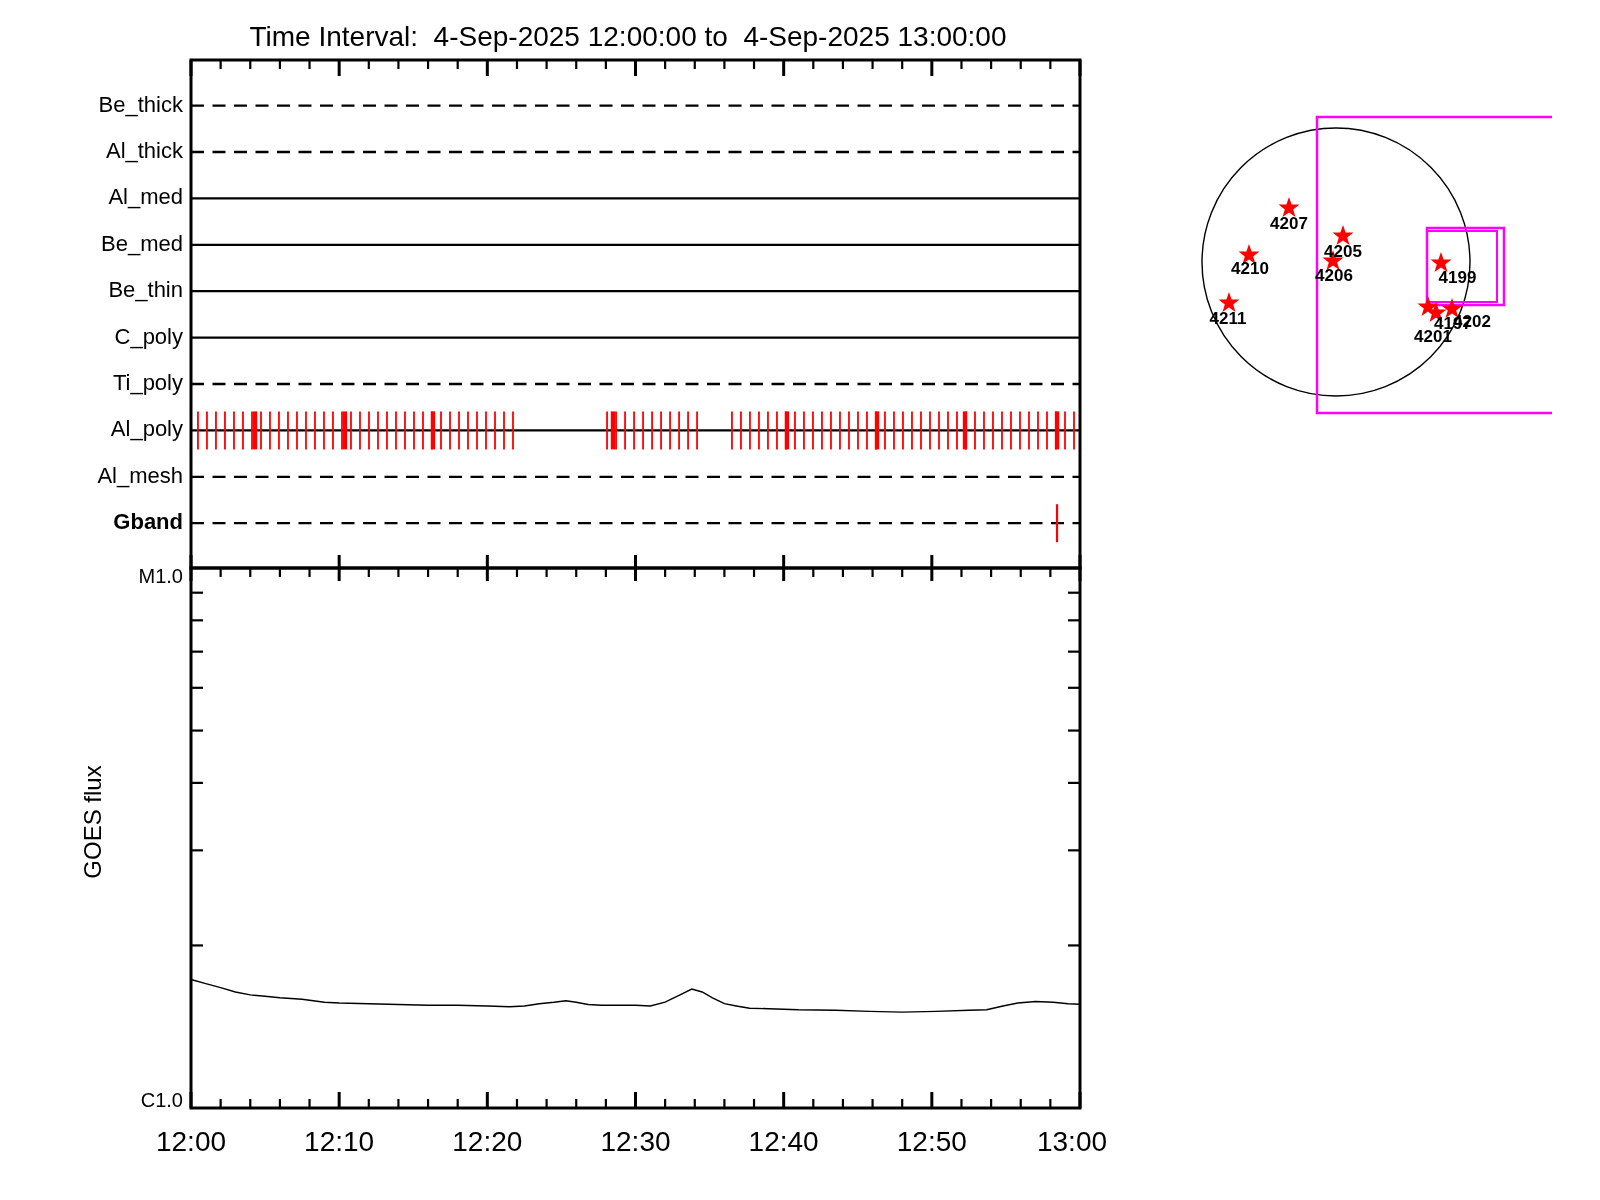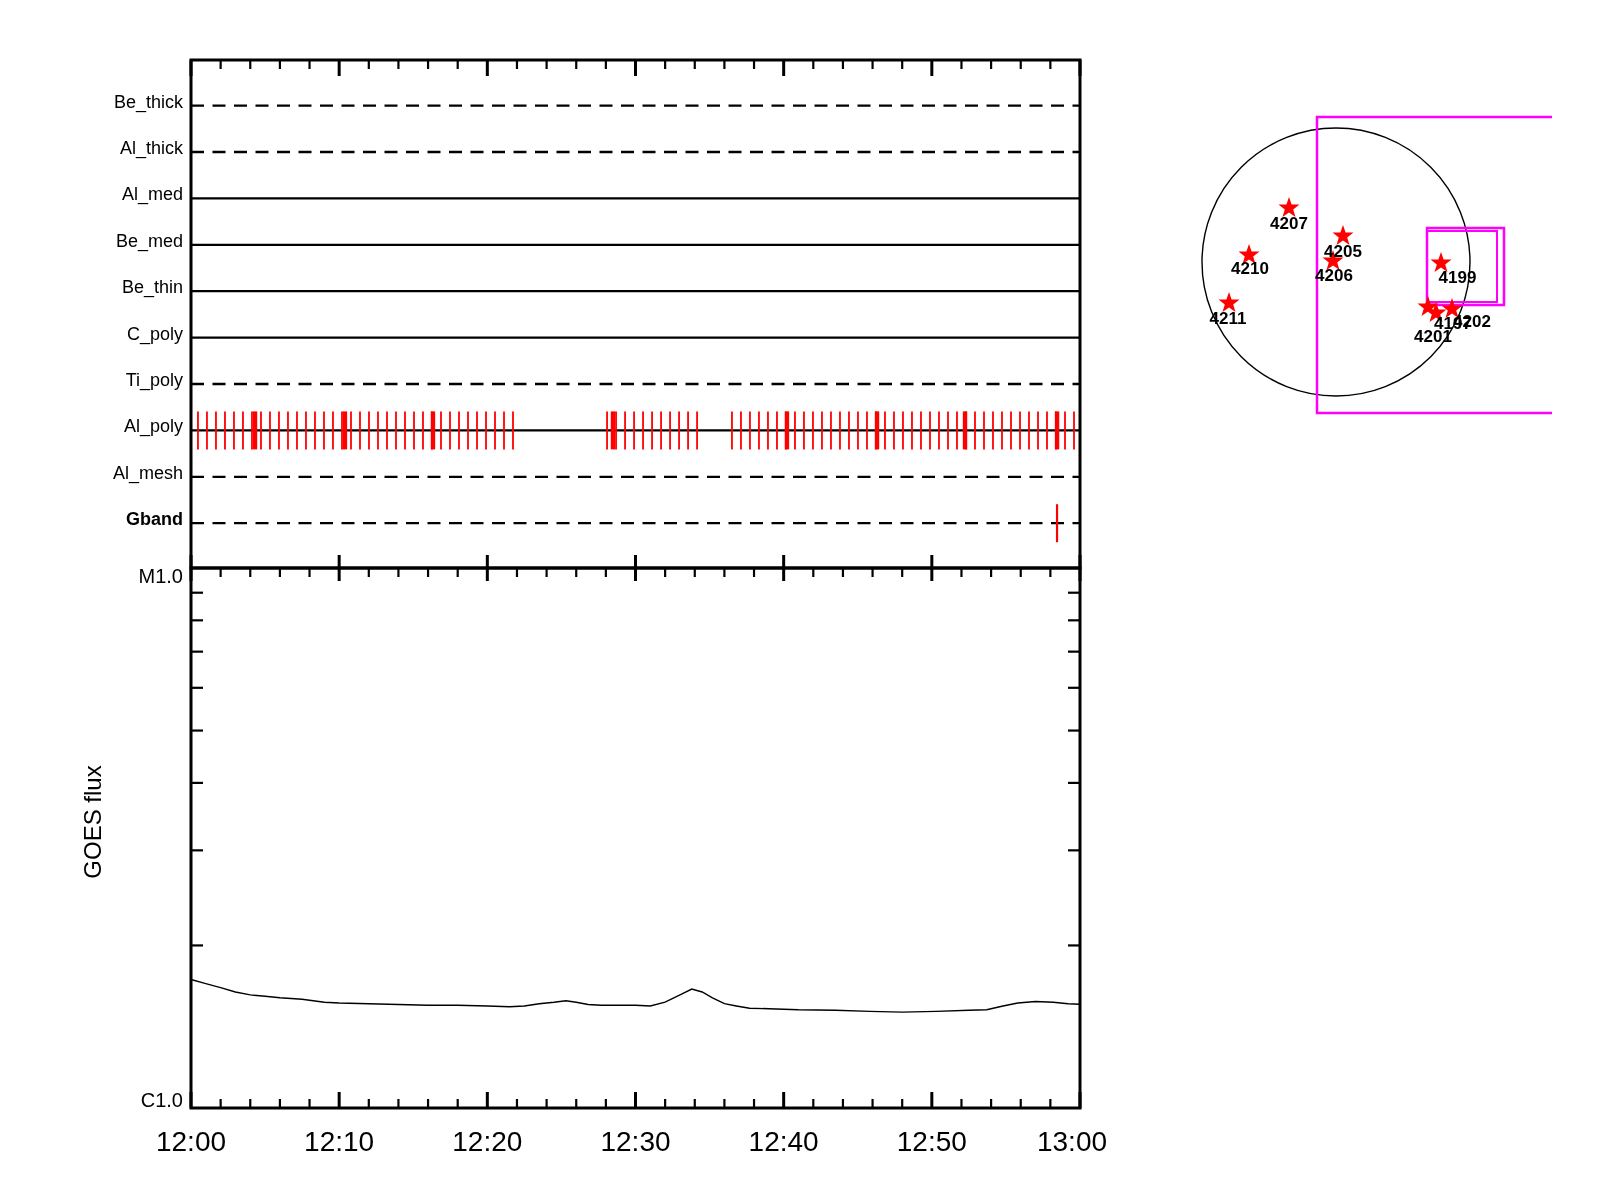--- a/index.html
+++ b/index.html
@@ -1,21 +1,21 @@
 <!DOCTYPE html>
 <html><head>
 <meta charset="utf-8">
 <style>
   html,body{margin:0;padding:0;background:#fff;}
   .fig{position:relative;width:1600px;height:1200px;background:#ffffff;overflow:hidden;
        font-family:"Liberation Sans",sans-serif;color:#000;}
   .fig svg{position:absolute;left:0;top:0;}
   .lbl{position:absolute;white-space:pre;line-height:1.05;}
   .title{font-size:28px;transform:translateX(-50%);}
-  .rowlbl{font-size:18px;text-align:right;width:150px;}
+  .rowlbl{font-size:22px;text-align:right;width:150px;}
   .ytick{font-size:20px;text-align:right;width:120px;}
   .xtick{font-size:28px;transform:translateX(-50%);}
   .ylab{font-size:24px;transform:translate(-50%,-50%) rotate(-90deg);}
   .arlbl{font-size:17px;font-weight:bold;transform:translate(-50%,-50%);}
 </style>
 </head>
 <body>
 
 <div class="fig" id="fig">
   <svg id="cv" width="1600" height="1200">
@@ -249,20 +249,21 @@
         <path d="M1343.0,225.0L1345.6,232.4L1353.5,232.6L1347.2,237.4L1349.5,244.9L1343.0,240.4L1336.5,244.9L1338.8,237.4L1332.5,232.6L1340.4,232.4Z" fill="#ff0000"></path>
         <path d="M1249.0,244.0L1251.6,251.4L1259.5,251.6L1253.2,256.4L1255.5,263.9L1249.0,259.4L1242.5,263.9L1244.8,256.4L1238.5,251.6L1246.4,251.4Z" fill="#ff0000"></path>
         <path d="M1333.0,250.0L1335.6,257.4L1343.5,257.6L1337.2,262.4L1339.5,269.9L1333.0,265.4L1326.5,269.9L1328.8,262.4L1322.5,257.6L1330.4,257.4Z" fill="#ff0000"></path>
         <path d="M1441.0,252.0L1443.6,259.4L1451.5,259.6L1445.2,264.4L1447.5,271.9L1441.0,267.4L1434.5,271.9L1436.8,264.4L1430.5,259.6L1438.4,259.4Z" fill="#ff0000"></path>
         <path d="M1229.0,292.0L1231.6,299.4L1239.5,299.6L1233.2,304.4L1235.5,311.9L1229.0,307.4L1222.5,311.9L1224.8,304.4L1218.5,299.6L1226.4,299.4Z" fill="#ff0000"></path>
         <path d="M1436.0,302.0L1438.6,309.4L1446.5,309.6L1440.2,314.4L1442.5,321.9L1436.0,317.4L1429.5,321.9L1431.8,314.4L1425.5,309.6L1433.4,309.4Z" fill="#ff0000"></path>
         <path d="M1428.0,296.0L1430.6,303.4L1438.5,303.6L1432.2,308.4L1434.5,315.9L1428.0,311.4L1421.5,315.9L1423.8,308.4L1417.5,303.6L1425.4,303.4Z" fill="#ff0000"></path>
         <path d="M1452.0,298.0L1454.6,305.4L1462.5,305.6L1456.2,310.4L1458.5,317.9L1452.0,313.4L1445.5,317.9L1447.8,310.4L1441.5,305.6L1449.4,305.4Z" fill="#ff0000"></path>
       </g>
     </svg>
+  <div class="lbl title" style="left:628px;top:22px;">Time Interval:  4-Sep-2025 12:00:00 to  4-Sep-2025 13:00:00</div>
   <div class="lbl ytick" style="left:63px;top:566px;">M1.0</div>
   <div class="lbl ytick" style="left:63px;top:1090px;">C1.0</div>
   <div class="lbl ylab" style="left:93px;top:822px;">GOES flux</div>
   <div id="gen">
       <div class="lbl rowlbl" style="left:33px;top:92.6px;">Be_thick</div>
       <div class="lbl rowlbl" style="left:33px;top:139px;">Al_thick</div>
       <div class="lbl rowlbl" style="left:33px;top:185.39999999999998px;">Al_med</div>
       <div class="lbl rowlbl" style="left:33px;top:231.79999999999998px;">Be_med</div>
       <div class="lbl rowlbl" style="left:33px;top:278.2px;">Be_thin</div>
       <div class="lbl rowlbl" style="left:33px;top:324.6px;">C_poly</div>

